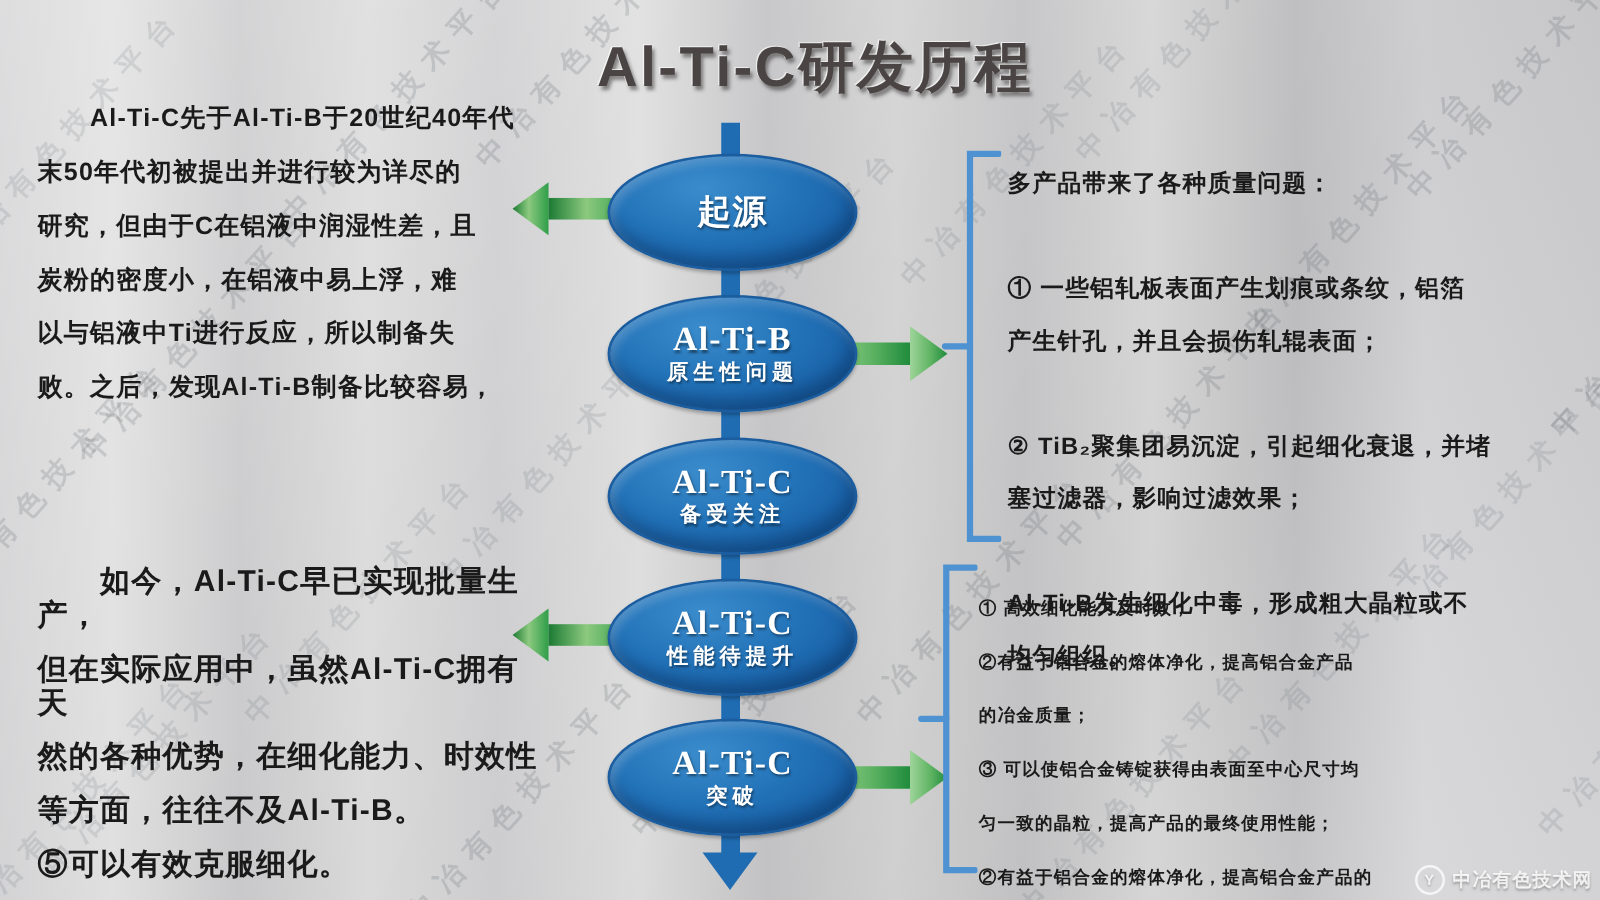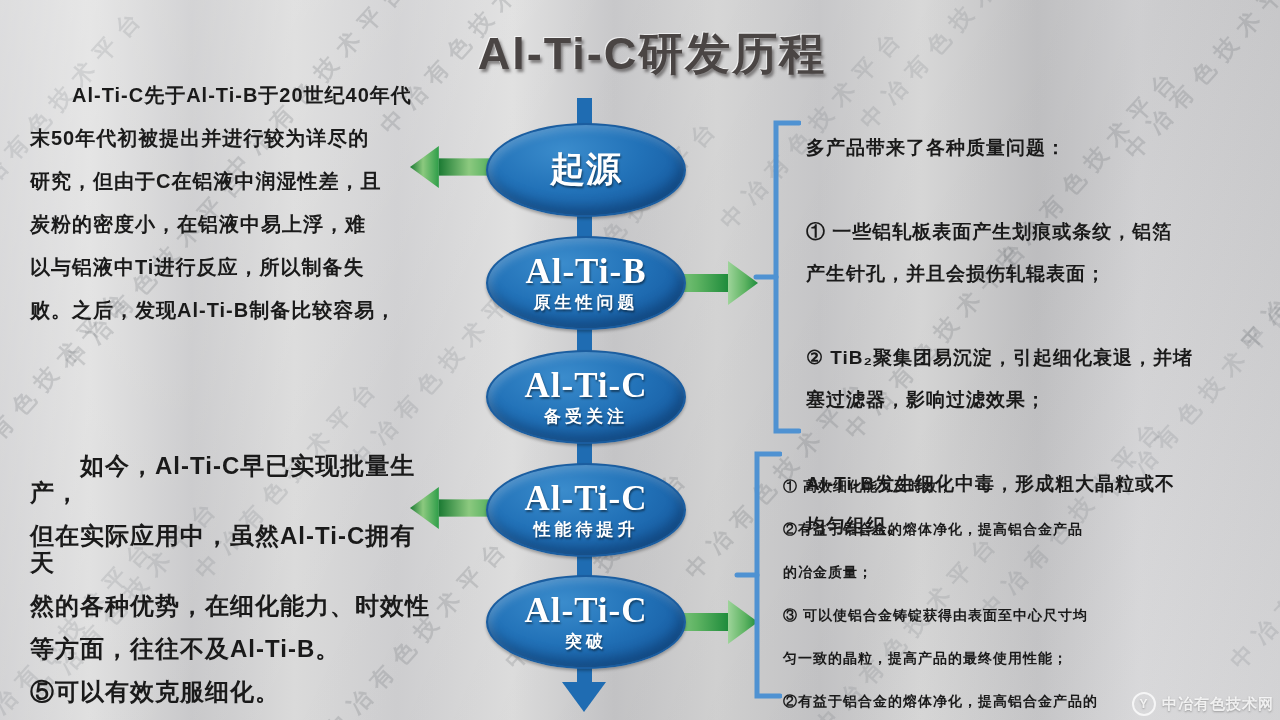--- a/index.html
+++ b/index.html
@@ -35,21 +35,21 @@
   .ln{white-space:pre-wrap;margin-top:16px;}
   .ln:empty::before{content:"\00a0";}
   
   .node{
     position:absolute;width:196px;height:90px;border-radius:50%;z-index:3;
     background:radial-gradient(ellipse at 38% 28%,#3b8ccc 0%,#2272b8 45%,#1a62a8 72%,#14528f 100%);
     border:2px solid #1b5d9f;
     box-shadow:inset -4px -8px 12px rgba(8,40,80,0.4),inset 3px 4px 8px rgba(255,255,255,0.22),0 2px 3px rgba(0,0,0,0.28);
     display:flex;flex-direction:column;align-items:center;justify-content:center;color:#fff;
   }
-  .node .l1{font-family:"Liberation Serif",serif;font-weight:bold;font-size:35px;letter-spacing:1px;line-height:1.15;text-shadow:1px 2px 2px rgba(0,0,0,0.45);}
+  .node .l1{font-family:"Liberation Serif",serif;font-weight:bold;font-size:27px;letter-spacing:1px;line-height:1.15;text-shadow:1px 2px 2px rgba(0,0,0,0.45);}
   .node .l2{font-size:17px;font-weight:bold;letter-spacing:4px;line-height:1.3;text-shadow:1px 2px 2px rgba(0,0,0,0.45);}
   .n1{left:486px;top:123px;}
   .n2{left:486px;top:236px;}
   .n3{left:486px;top:350px;}
   .n4{left:486px;top:463px;}
   .n5{left:486px;top:575px;}
   .svgabs{position:absolute;z-index:2;}
   .logo{
     position:absolute;right:6px;bottom:4px;z-index:4;display:flex;align-items:center;gap:6px;
     color:rgba(255,255,255,0.82);font-size:15px;font-weight:bold;letter-spacing:1px;

